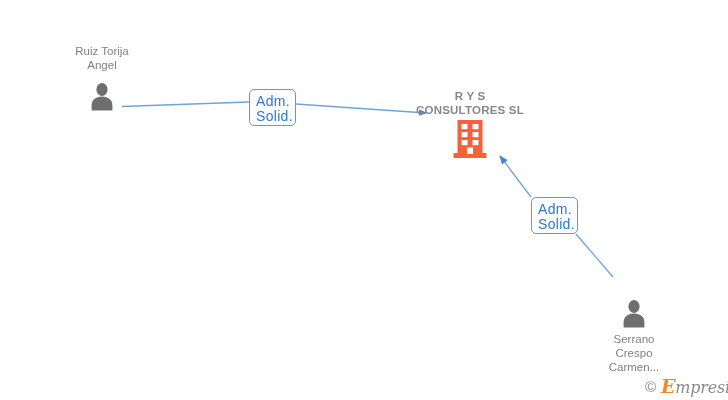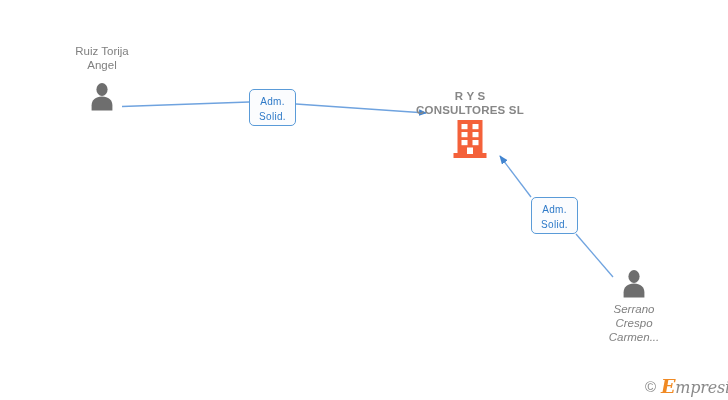--- a/index.html
+++ b/index.html
@@ -44,22 +44,21 @@
 
   #person-left {
     left: 42px;
     top: 44px;
   }
   #person-left .person-label {
     margin-bottom: 9px;
   }
   #person-right {
     left: 574px;
-    top: 268px;
-    font-style: italic;
+    top: 298px;
   }
   #person-right .person-label {
     margin-top: 4px;
   }
 
   
   #company-node {
     position: absolute;
     left: 406px;
     top: 65px;
@@ -82,21 +81,21 @@
     height: 40px;
   }
 
   
   .relation-box {
     position: absolute;
     border: 1.4px solid #5a9bd8;
     border-radius: 5px;
     background: #fbfcfe;
     color: #2f7ac8;
-    font-size: 10px;
+    font-size: 14px;
     line-height: 15px;
     text-align: center;
     padding: 4px 6px 5px 6px;
     box-sizing: border-box;
     white-space: pre-line;
     letter-spacing: 0.3px;
   }
   #relation-box-1 {
     left: 249px;
     top: 89px;

